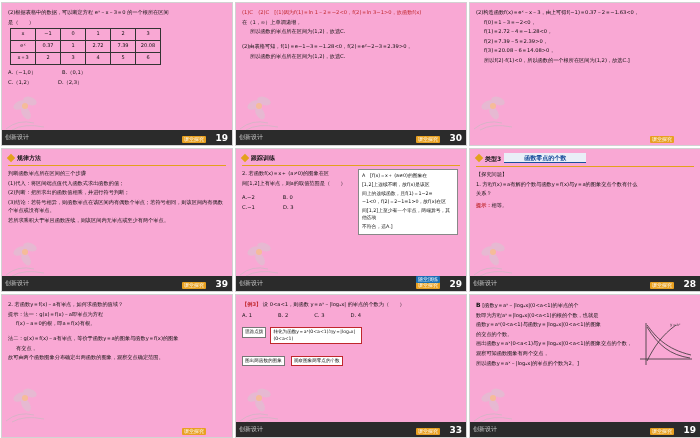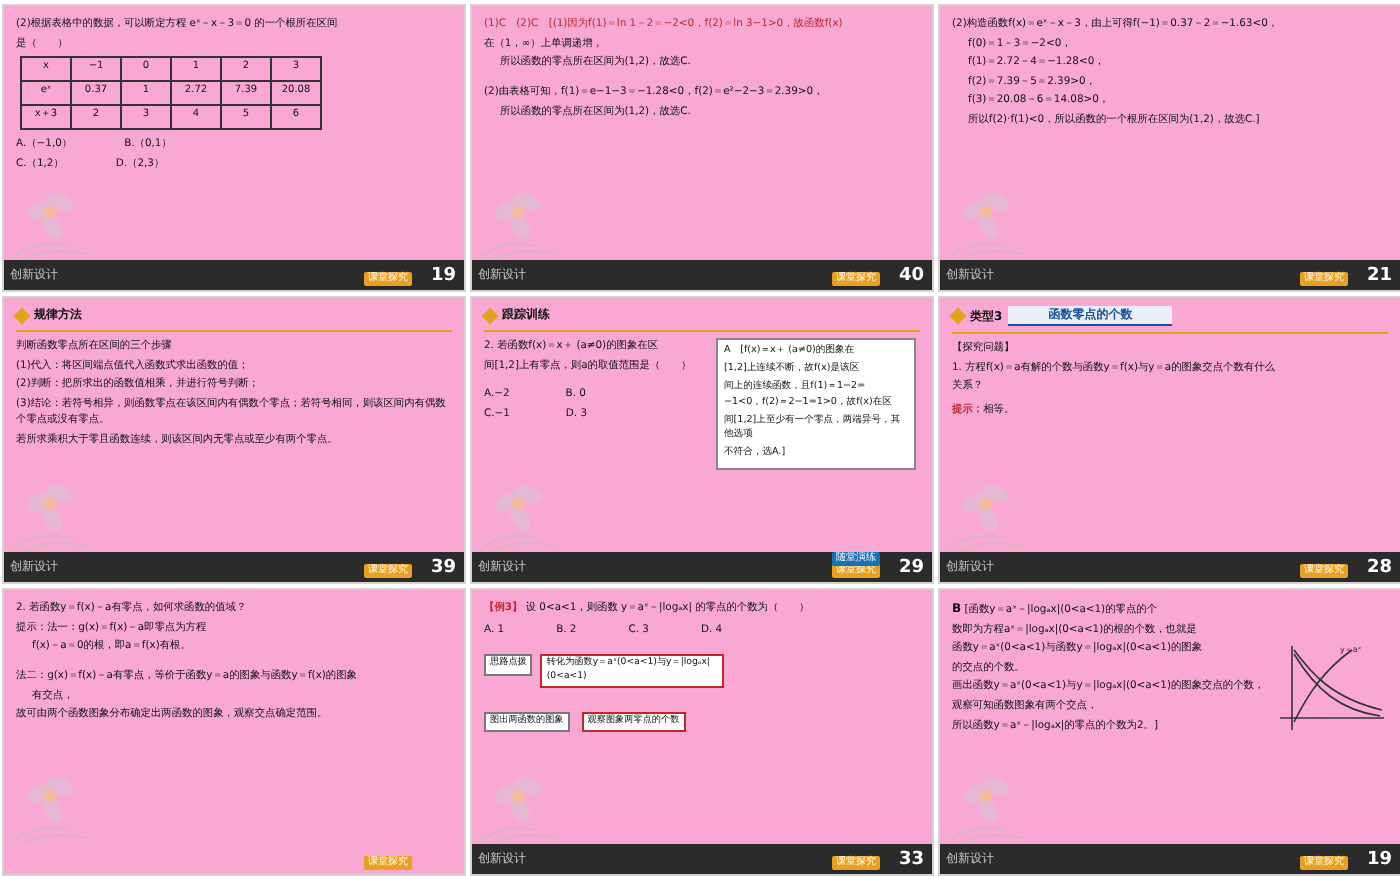--- a/index.html
+++ b/index.html
@@ -182,21 +182,21 @@
         <ellipse cx="22" cy="24" rx="7" ry="4" transform="rotate(60 22 24)"></ellipse>
         <circle cx="21" cy="17" r="3" fill="#f0d54e"></circle>
       </g>
       <g stroke="#bdbdbd" fill="none" stroke-width="1">
         <path d="M2 40 Q14 30 30 34"></path>
         <path d="M8 41 Q20 34 40 38"></path>
       </g>
     </svg>
     <div class="botbar">
       <span class="leftlogo">创新设计</span>
-      <span class="pgnum">40</span>
+      <span class="pgnum">30</span>
     </div>
     <span class="badge">课堂探究</span>
   </div>
 
   <div class="slide">
     <div class="content">
       <p class="ln">(2)构造函数f(x)＝eˣ－x－3，由上可得f(−1)＝0.37－2＝−1.63&lt;0，</p>
       <p class="ln ind">f(0)＝1－3＝−2&lt;0，</p>
       <p class="ln ind">f(1)＝2.72－4＝−1.28&lt;0，</p>
       <p class="ln ind">f(2)＝7.39－5＝2.39&gt;0，</p>
@@ -208,24 +208,20 @@
         <ellipse cx="16" cy="16" rx="7" ry="4" transform="rotate(-25 16 16)"></ellipse>
         <ellipse cx="26" cy="12" rx="7" ry="4" transform="rotate(20 26 12)"></ellipse>
         <ellipse cx="22" cy="24" rx="7" ry="4" transform="rotate(60 22 24)"></ellipse>
         <circle cx="21" cy="17" r="3" fill="#f0d54e"></circle>
       </g>
       <g stroke="#bdbdbd" fill="none" stroke-width="1">
         <path d="M2 40 Q14 30 30 34"></path>
         <path d="M8 41 Q20 34 40 38"></path>
       </g>
     </svg>
-    <div class="botbar">
-      <span class="leftlogo">创新设计</span>
-      <span class="pgnum">21</span>
-    </div>
     <span class="badge">课堂探究</span>
   </div>
 
   <div class="slide">
     <div class="content">
       <div class="titlestrip">
         <span class="sq"></span>
         <span class="t1">规律方法</span>
       </div>
       <div class="ruleline"></div>

